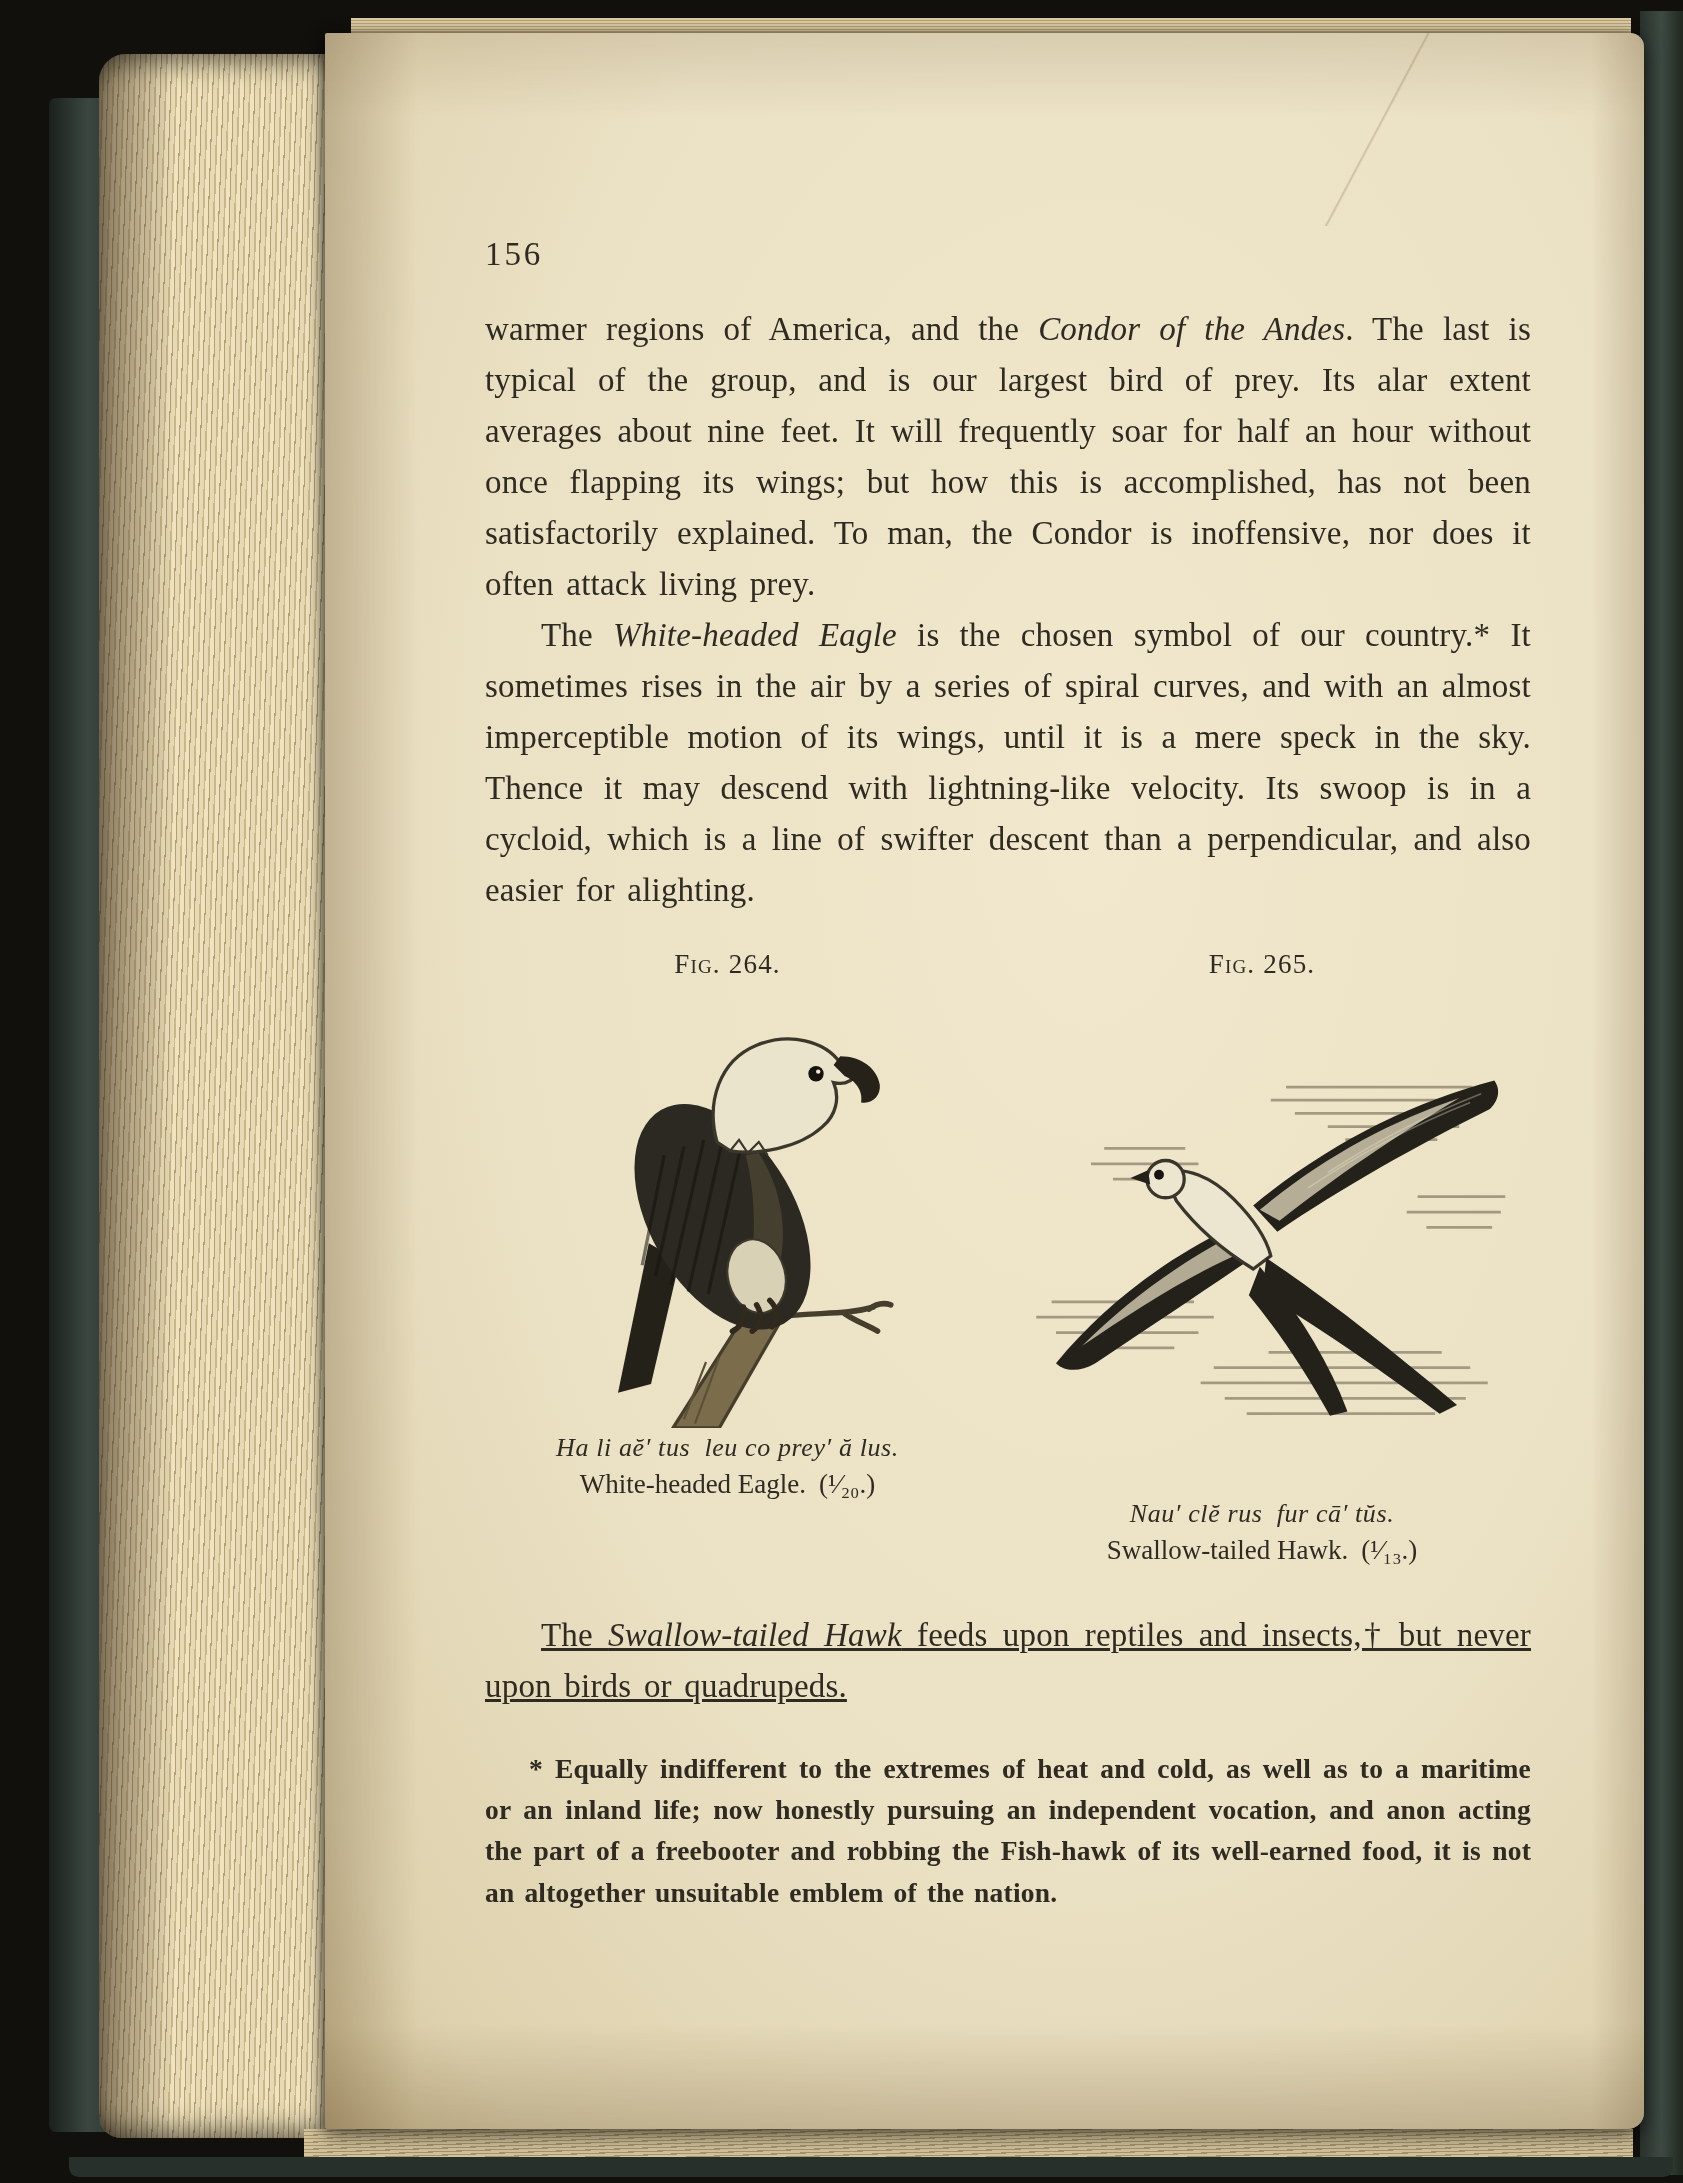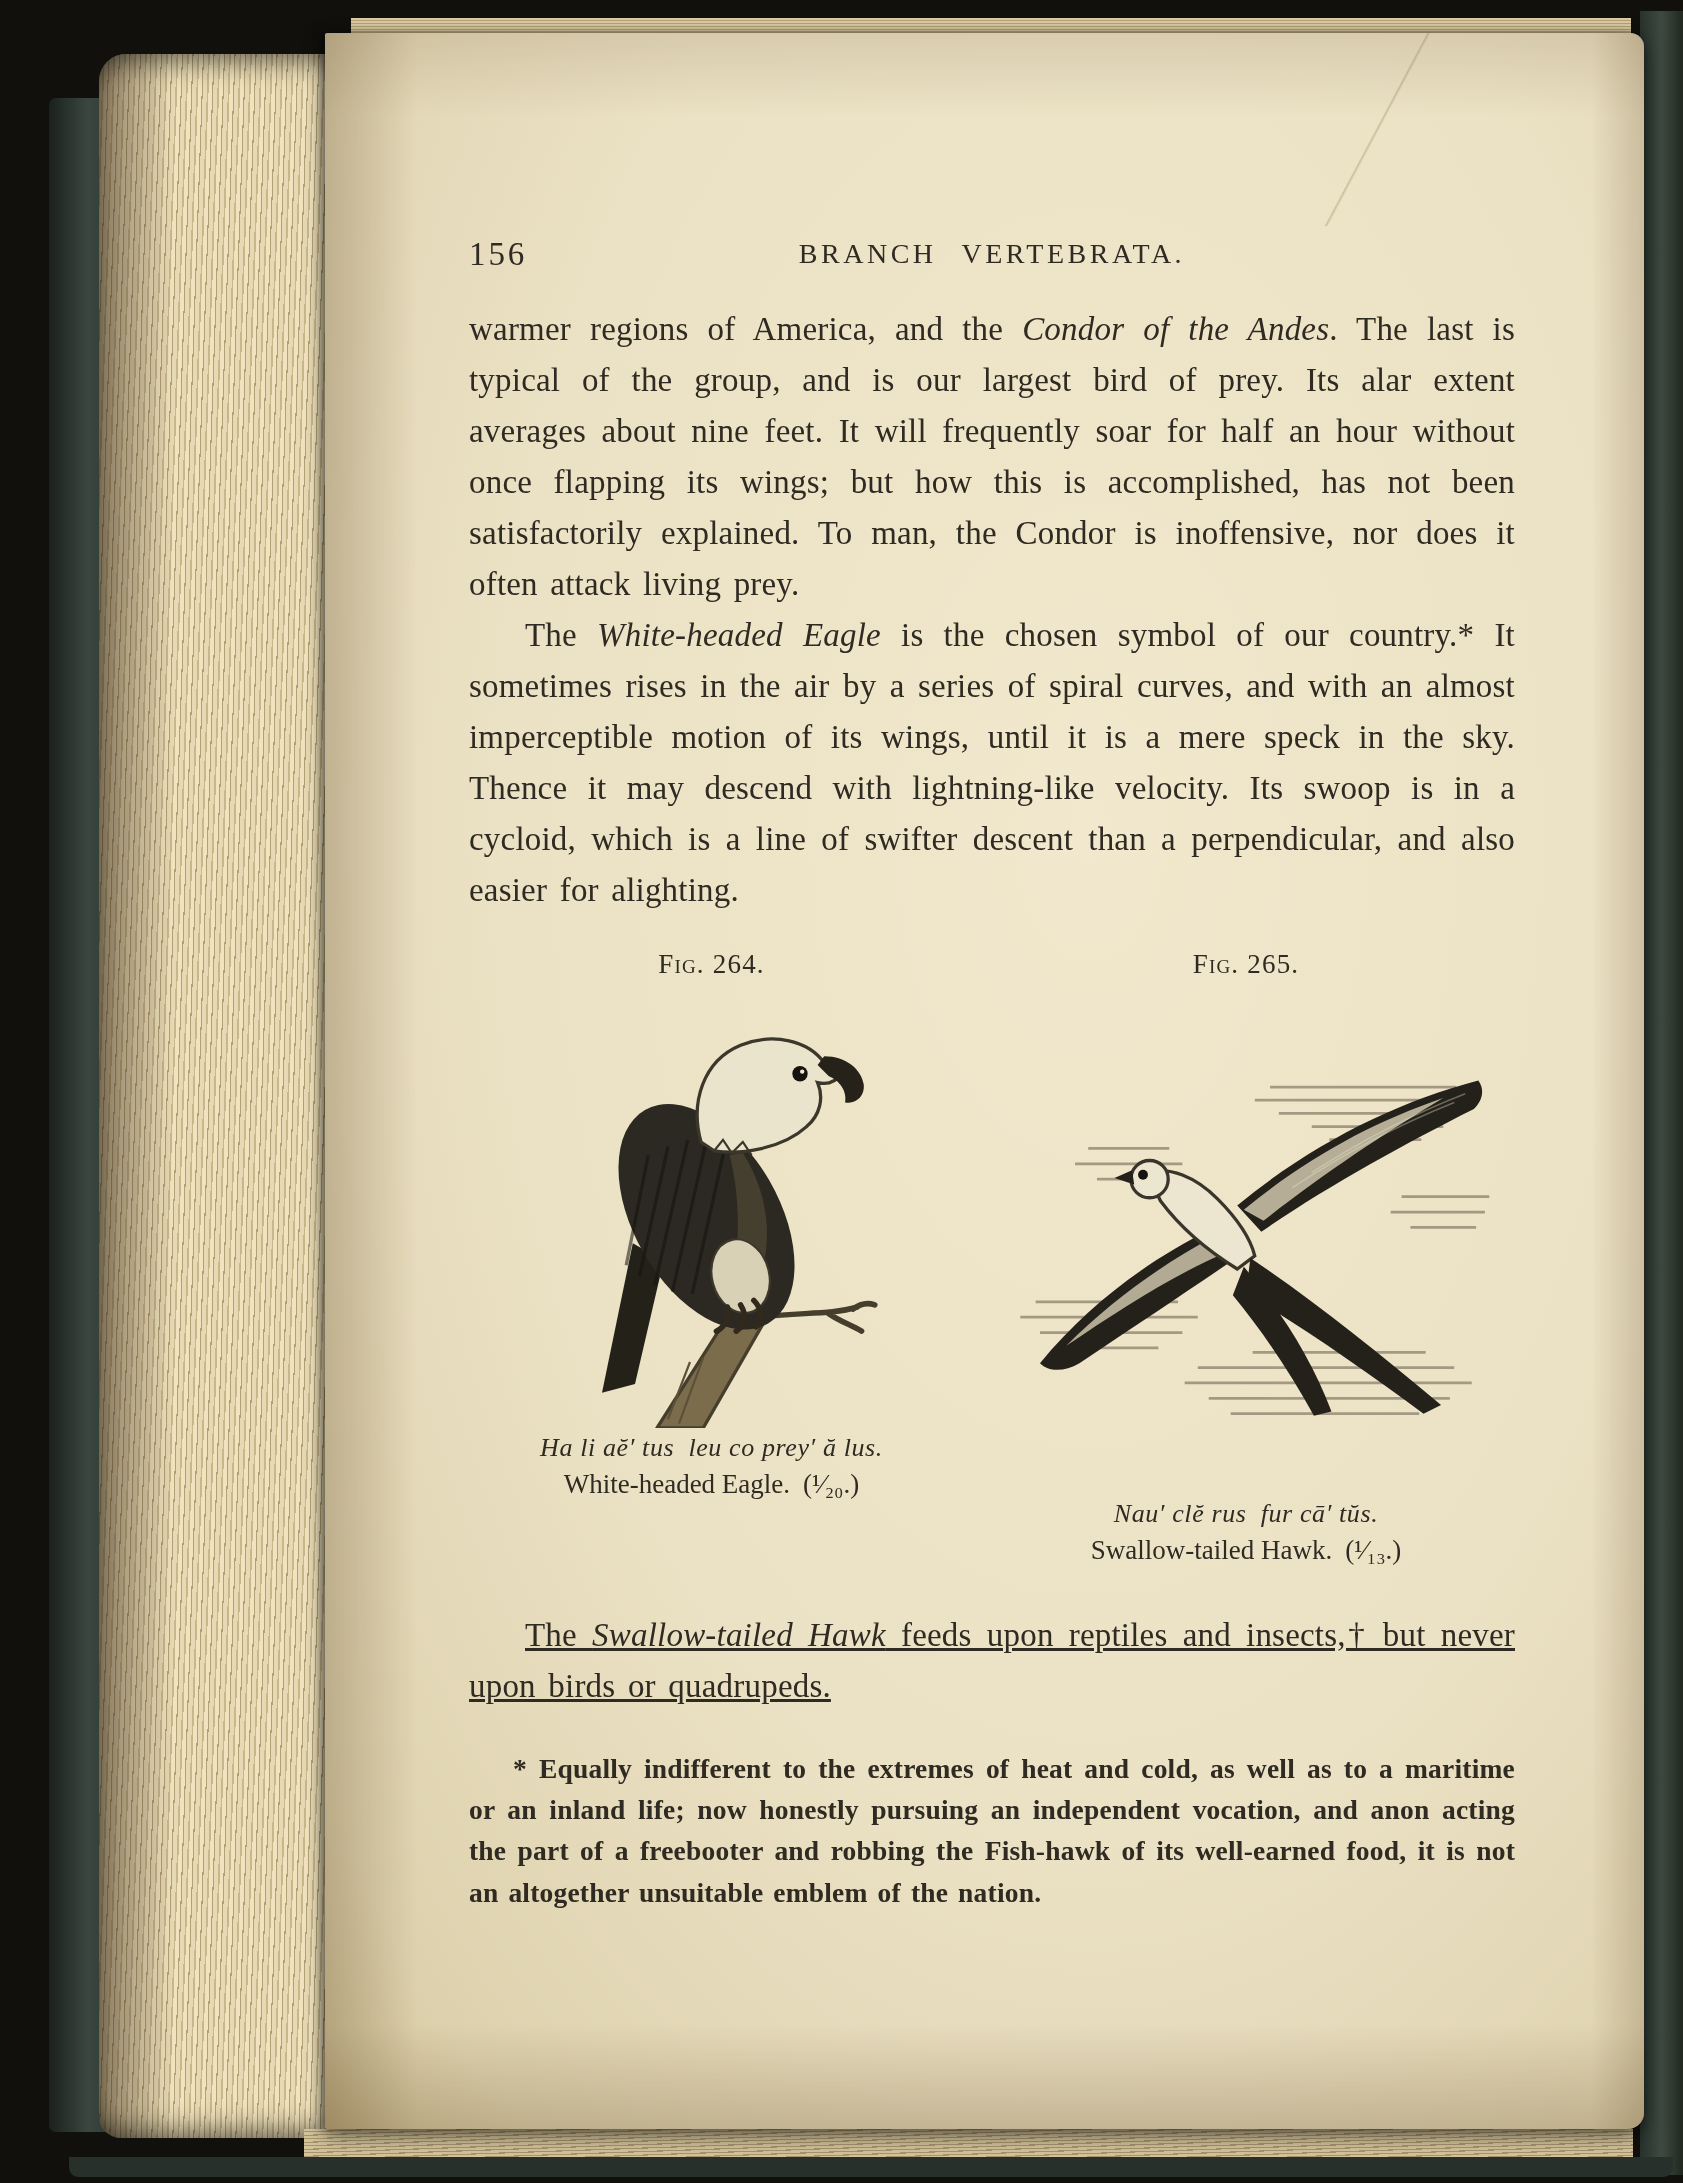--- a/index.html
+++ b/index.html
@@ -59,21 +59,21 @@
       linear-gradient(270deg, rgba(100,75,40,.22), rgba(100,75,40,0) 4%),
       linear-gradient(0deg,   rgba(100,75,40,.25), rgba(100,75,40,0) 5%),
       linear-gradient(180deg, rgba(100,75,40,.14), rgba(100,75,40,0) 4%);
   }
   .crease {
     position:absolute; left:830px; top:0; width:444px; height:193px; pointer-events:none;
     background:linear-gradient(118deg, transparent 49.7%, rgba(120,95,55,.28) 50%, transparent 50.45%);
   }
 
   
-  .text-block { position:absolute; left:144px; top:198px; width:1046px; }
+  .text-block { position:absolute; left:160px; top:198px; width:1046px; }
 
   .page-header { position:relative; height:47px; margin-bottom:26px; }
   .page-number { position:absolute; left:0; top:4.7px; font-size:33px; letter-spacing:2.9px; }
   .running-title {
     position:absolute; left:0; right:0; top:7px; text-align:center;
     font-size:28px; letter-spacing:3.5px; word-spacing:15px;
   }
 
   p.body-text {
     font-size:33px; line-height:1.545; text-align:justify;
@@ -119,21 +119,20 @@
 <div class="cover-right"></div>
 <div class="cover-bottom"></div>
 
 <div class="page">
   <div class="crease"></div>
 
   <div class="text-block">
 
     <div class="page-header">
       <span class="page-number">156</span>
-      <span class="running-title">BRANCH  VERTEBRATA.</span>
     </div>
 
     <p class="body-text"><span>warmer regions of America, and the </span><i>Condor of the Andes</i><span>. The last is typical of the group, and is our largest bird of prey.  Its alar extent averages about nine feet.  It will frequently soar for half an hour without once flapping its wings; but how this is accomplished, has not been satisfactorily explained.  To man, the Condor is inoffensive, nor does it often attack living prey.</span></p>
     <p class="body-text indent"><span>The </span><i>White-headed Eagle</i><span> is the chosen symbol of our country.*  It sometimes rises in the air by a series of spiral curves, and with an almost imperceptible motion of its wings, until it is a mere speck in the sky.  Thence it may descend with lightning-like velocity.  Its swoop is in a cycloid, which is a line of swifter descent than a perpendicular, and also easier for alighting.</span></p>
 
     <div class="figures">
 
       <div class="figure left">
         <div class="fig-label">Fig. 264.</div>
         <div class="fig-art">

